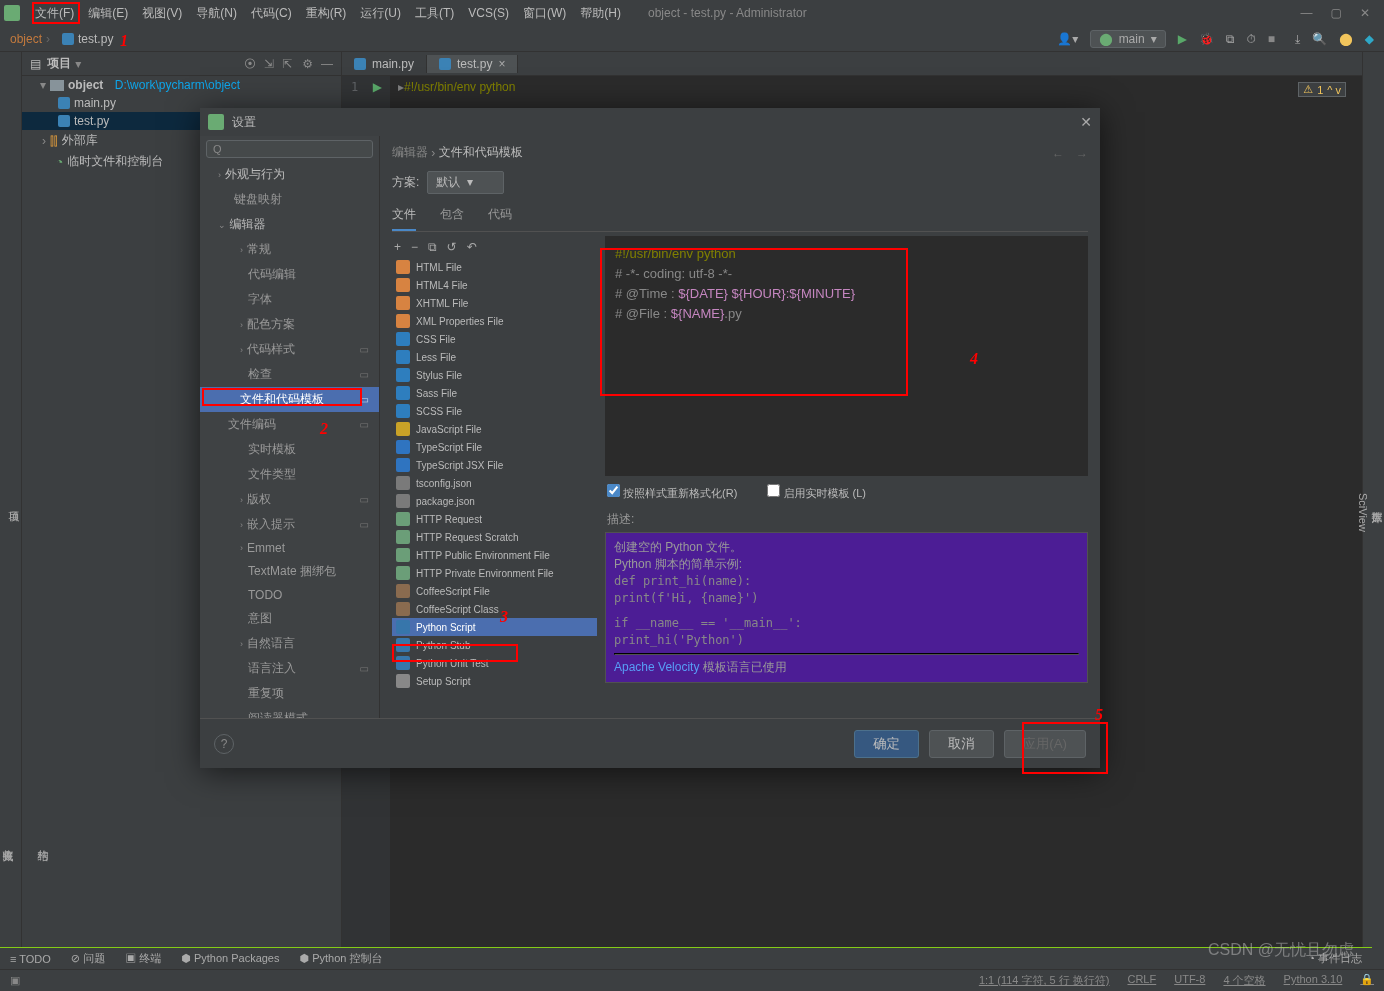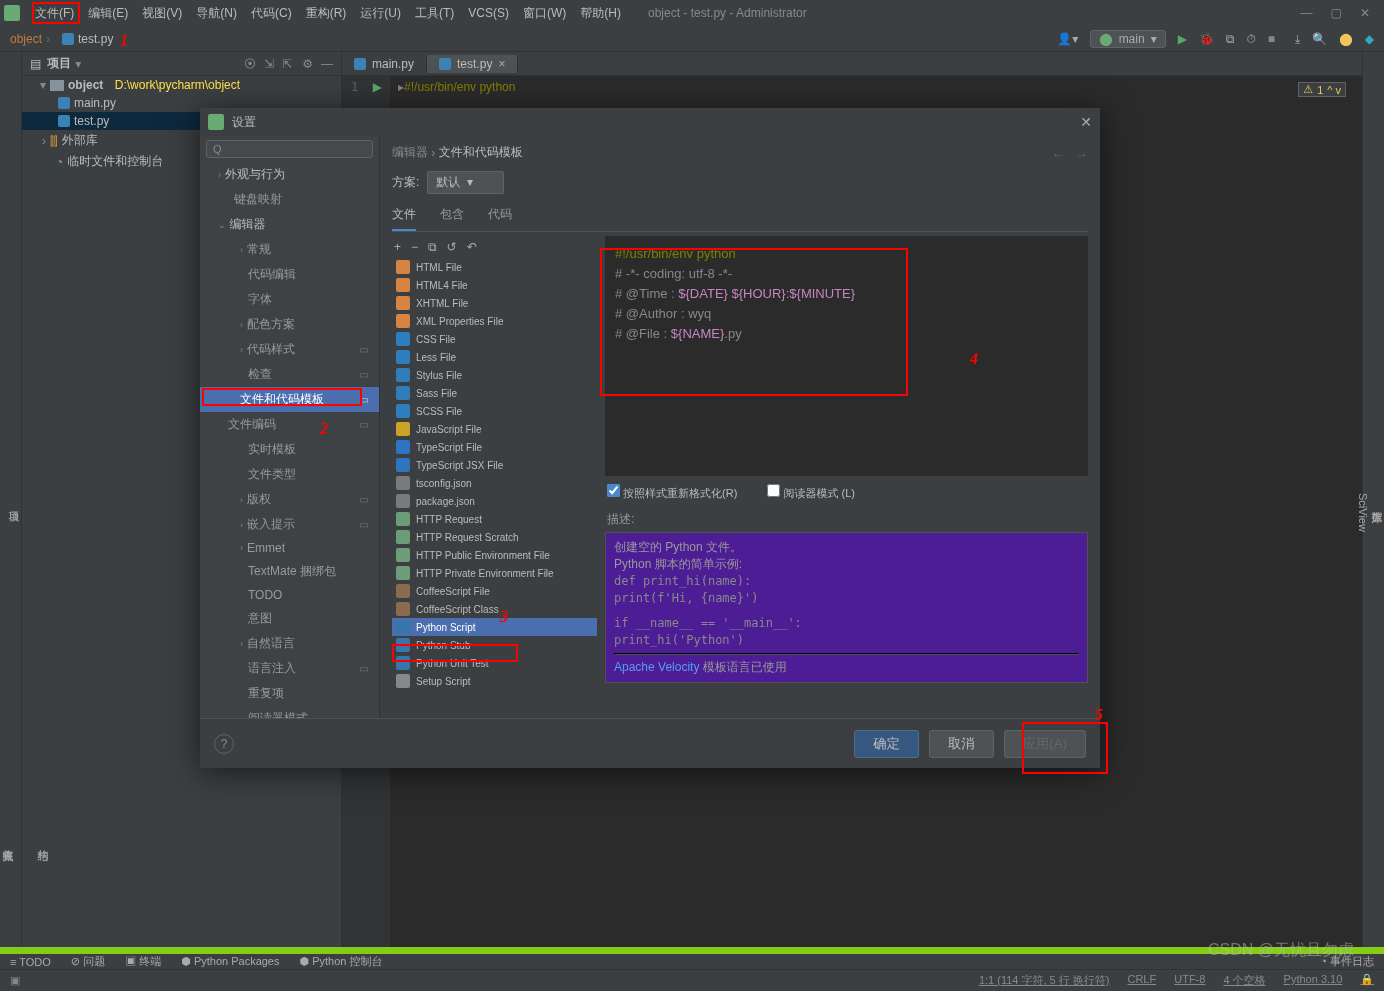--- a/index.html
+++ b/index.html
@@ -105,21 +105,21 @@
 .dialog-footer .help { margin-right: auto; color: #888; border: 1px solid #5e6366; border-radius: 50%; width: 20px; height: 20px; text-align: center; line-height: 18px; }
 .btn { background: #4e5254; border: 1px solid #5e6366; color: #bbbbbb; padding: 4px 18px; border-radius: 3px; cursor: pointer; }
 .btn.primary { background: #365880; border-color: #4c708c; }
 .btn.disabled { color: #666; }
 
 
 .anno-box { position: absolute; border: 2px solid #ff0000; pointer-events: none; }
 .anno-num { position: absolute; color: #ff0000; font-size: 16px; font-weight: bold; pointer-events: none; font-style: italic; font-family: Georgia, serif; }
 
 
-.toolwindow-bar { position: absolute; bottom: 22px; left: 0; right: 0; height: 22px; background: #3c3f41; border-top: 7px solid #84cc16; display: flex; align-items: center; gap: 20px; padding: 0 10px; color: #aaa; font-size: 11px; }
+.toolwindow-bar { position: absolute; bottom: 22px; left: 0; right: 12px; height: 22px; background: #3c3f41; border-top: 1px solid #84cc16; display: flex; align-items: center; gap: 20px; padding: 0 10px; color: #aaa; font-size: 11px; }
 .statusbar { position: absolute; bottom: 0; left: 0; right: 0; height: 22px; background: #3c3f41; border-top: 1px solid #323232; display: flex; align-items: center; padding: 0 10px; color: #888; font-size: 11px; }
 .statusbar .r { margin-left: auto; display: flex; gap: 18px; text-decoration: underline; }
 .leftrail-bottom { position: absolute; bottom: 60px; left: 0; width: 22px; writing-mode: vertical-rl; color: #aaa; font-size: 11px; height: 180px; display: flex; flex-direction: column; justify-content: flex-end; gap: 20px; align-items: center; }
 
 .watermark { position: absolute; right: 30px; bottom: 30px; color: #bfbfbf; font-size: 16px; opacity: 0.5; pointer-events: none; }
 .nav-arrows { margin-left: auto; color: #666; display: flex; gap: 12px; }
 .warn-badge { position: absolute; right: 38px; top: 82px; background: #3c3f41; color: #f2c55c; font-size: 11px; padding: 0 4px; border: 1px solid #5e6366; display: flex; gap: 4px; align-items: center; }
 </style>
 </head>
 <body>
@@ -181,21 +181,21 @@
       <span style="margin-left:4px;color:#888">▾</span>
       <div class="spacer"></div>
       <span class="icon">⦿</span>
       <span class="icon">⇲</span>
       <span class="icon">⇱</span>
       <span class="icon" style="margin-left:10px">⚙</span>
       <span class="icon">—</span>
     </div>
     <div class="tree-row">
       <span style="color:#888">▾</span><span class="folder-icon"></span>
-      <b>object</b>&nbsp;<span style="color:#fde047">D:\work\pycharm\object</span>
+      <b>object</b>&nbsp;<span style="color:#0ea5e9">D:\work\pycharm\object</span>
     </div>
     <div class="tree-row tree-sub">
         <span class="py-icon"></span>
         <span>main.py</span>
       </div>
     <div class="tree-row tree-sub sel">
         <span class="py-icon"></span>
         <span>test.py</span>
       </div>
     <div class="tree-row" style="padding-left:20px">
@@ -442,26 +442,25 @@
                 <span class="file-icon fi-conf"></span>
                 <span>Setup Script</span>
               </div>
             </div>
         </div>
         <div class="template-right">
           <div class="template-code">
             <div><span class="yel">#!</span><span class="yel">/usr/bin/env python</span></div>
             <div># -*- coding: utf-8 -*-</div>
             <div><span># @Time    : </span><span class="mag">${DATE} ${HOUR}</span><span class="mag">:</span><span class="mag">${MINUTE}</span></div>
-            <div># @Author  : wyq</div>
             <div><span># @File    : </span><span class="mag">${NAME}</span><span>.py</span></div>
           </div>
           <div class="opts">
             <label><input type="checkbox" checked="" style=""> <span>按照样式重新格式化(R)</span></label>
-            <label><input type="checkbox" style=""> <span>阅读器模式 (L)</span></label>
+            <label><input type="checkbox" style=""> <span>启用实时模板 (L)</span></label>
           </div>
           <div class="desc-label">描述:</div>
           <div class="desc-box">
             <div>创建空的 Python 文件。</div>
             <div>Python 脚本的简单示例:</div>
             <div class="code-snip">def print_hi(name):</div>
             <div class="code-snip">    print(f'Hi, {name}')</div>
             <div style="height:8px"></div>
             <div class="code-snip">if __name__ == '__main__':</div>
             <div class="code-snip">    print_hi('Python')</div>

